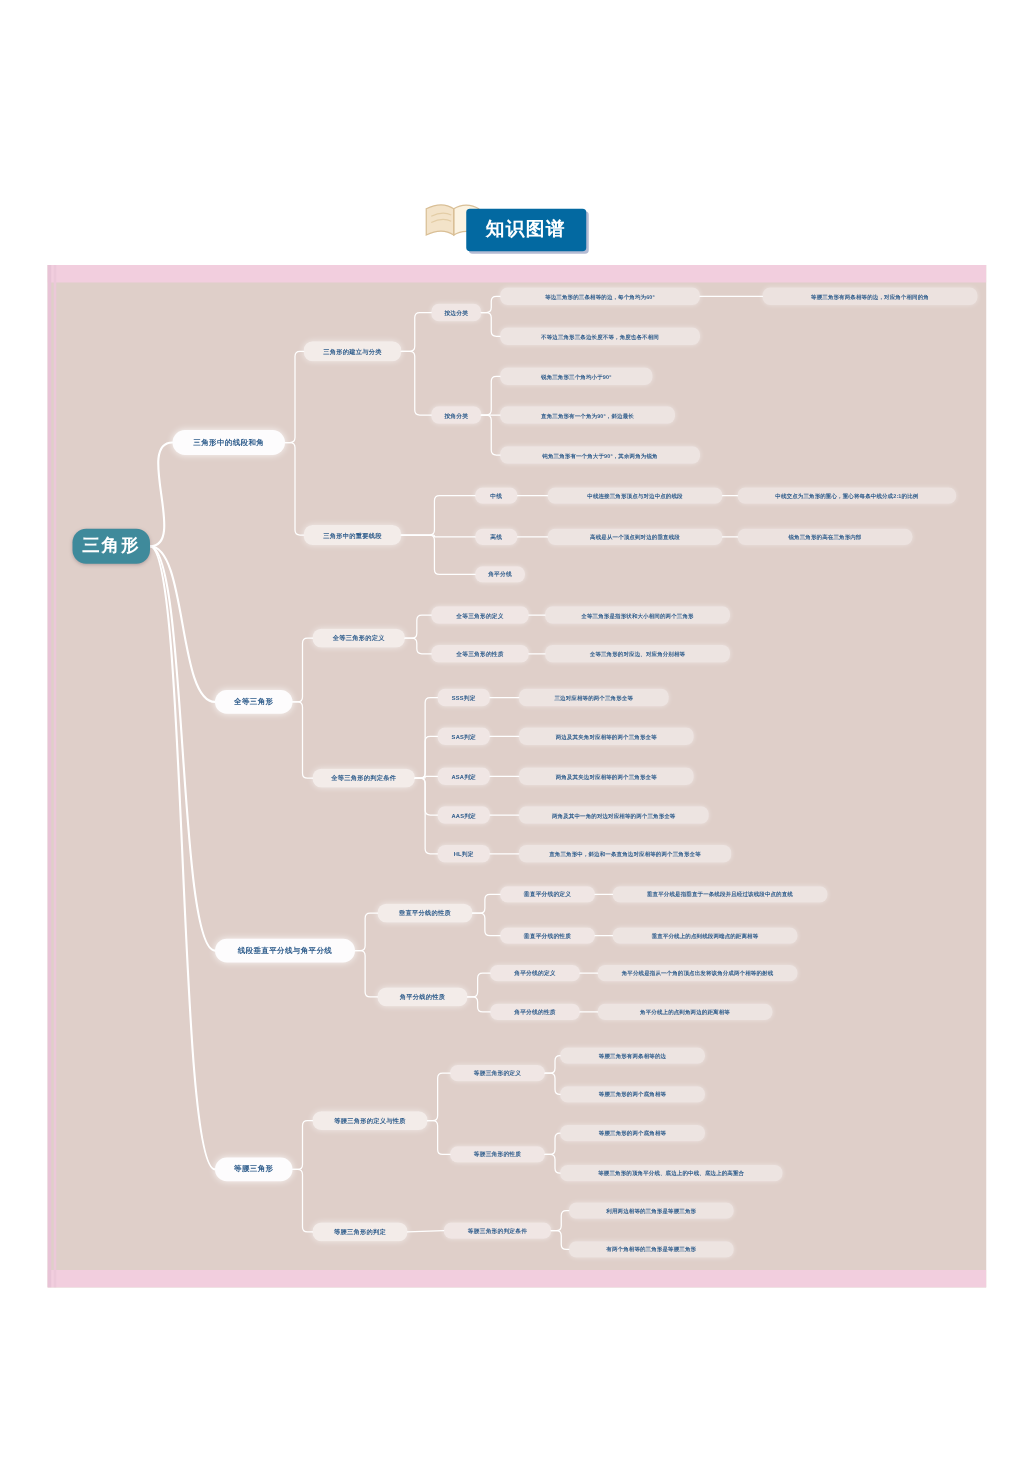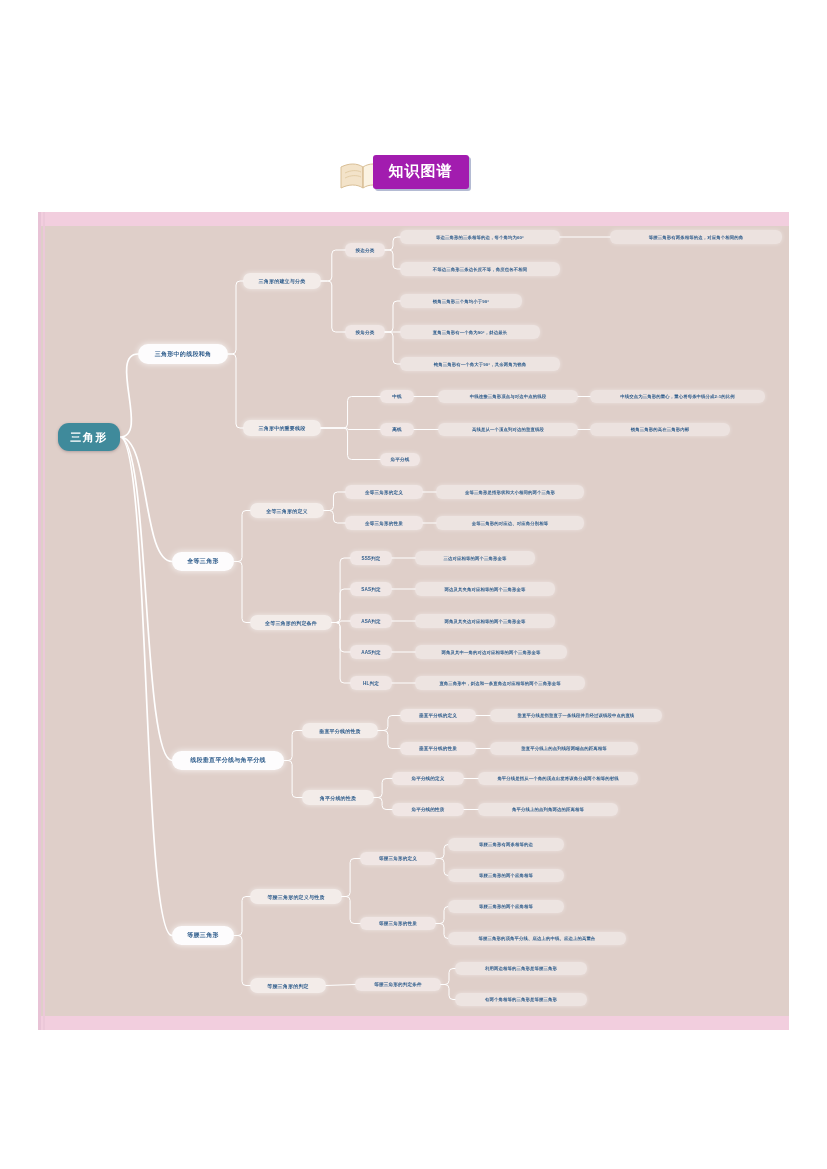--- a/index.html
+++ b/index.html
@@ -18,22 +18,22 @@
     font-family:"Liberation Serif","DejaVu Serif",serif;
     font-weight:bold;font-size:19.5px;color:#000;
     letter-spacing:.5px;white-space:nowrap;
   }
 
   
   .badge-wrap{position:absolute;left:0;right:0;top:155px;height:40px;}
   .badge-inner{position:relative;width:150px;margin:0 auto;height:40px;}
   .book-icon{position:absolute;left:0;top:6px;width:46px;height:30px;}
   .badge{
-    position:absolute;left:34px;top:0;
-    background:#a21caf;color:#fff;
+    position:absolute;left:34px;top:12px;
+    background:#0369a1;color:#fff;
     font-family:"Liberation Sans","DejaVu Sans",sans-serif;
     font-weight:bold;font-size:15px;
     padding:7px 16px 8px 16px;border-radius:3px;
     box-shadow:2px 2px 0 rgba(40,60,130,.35);
     letter-spacing:1px;white-space:nowrap;
   }
 
   
   .map-panel{
     position:absolute;left:38px;top:212px;
@@ -56,21 +56,21 @@
     text-align:center;
     white-space:nowrap;
     overflow:hidden;
     font-family:"Liberation Sans","DejaVu Sans",sans-serif;
   }
 
   
   .n-root{
     background:#3f8a9b;color:#ffffff;
     border-radius:11px;
-    font-size:11px;font-weight:bold;
+    font-size:14px;font-weight:bold;
     letter-spacing:1.5px;
     box-shadow:0 1px 3px rgba(90,70,80,.35);
   }
   
   .n-l1{
     background:#fdfcfd;color:#2f5d8c;
     border-radius:12px;
     font-size:6px;font-weight:bold;
     letter-spacing:.3px;
     box-shadow:0 0 6px rgba(255,255,255,.85);

